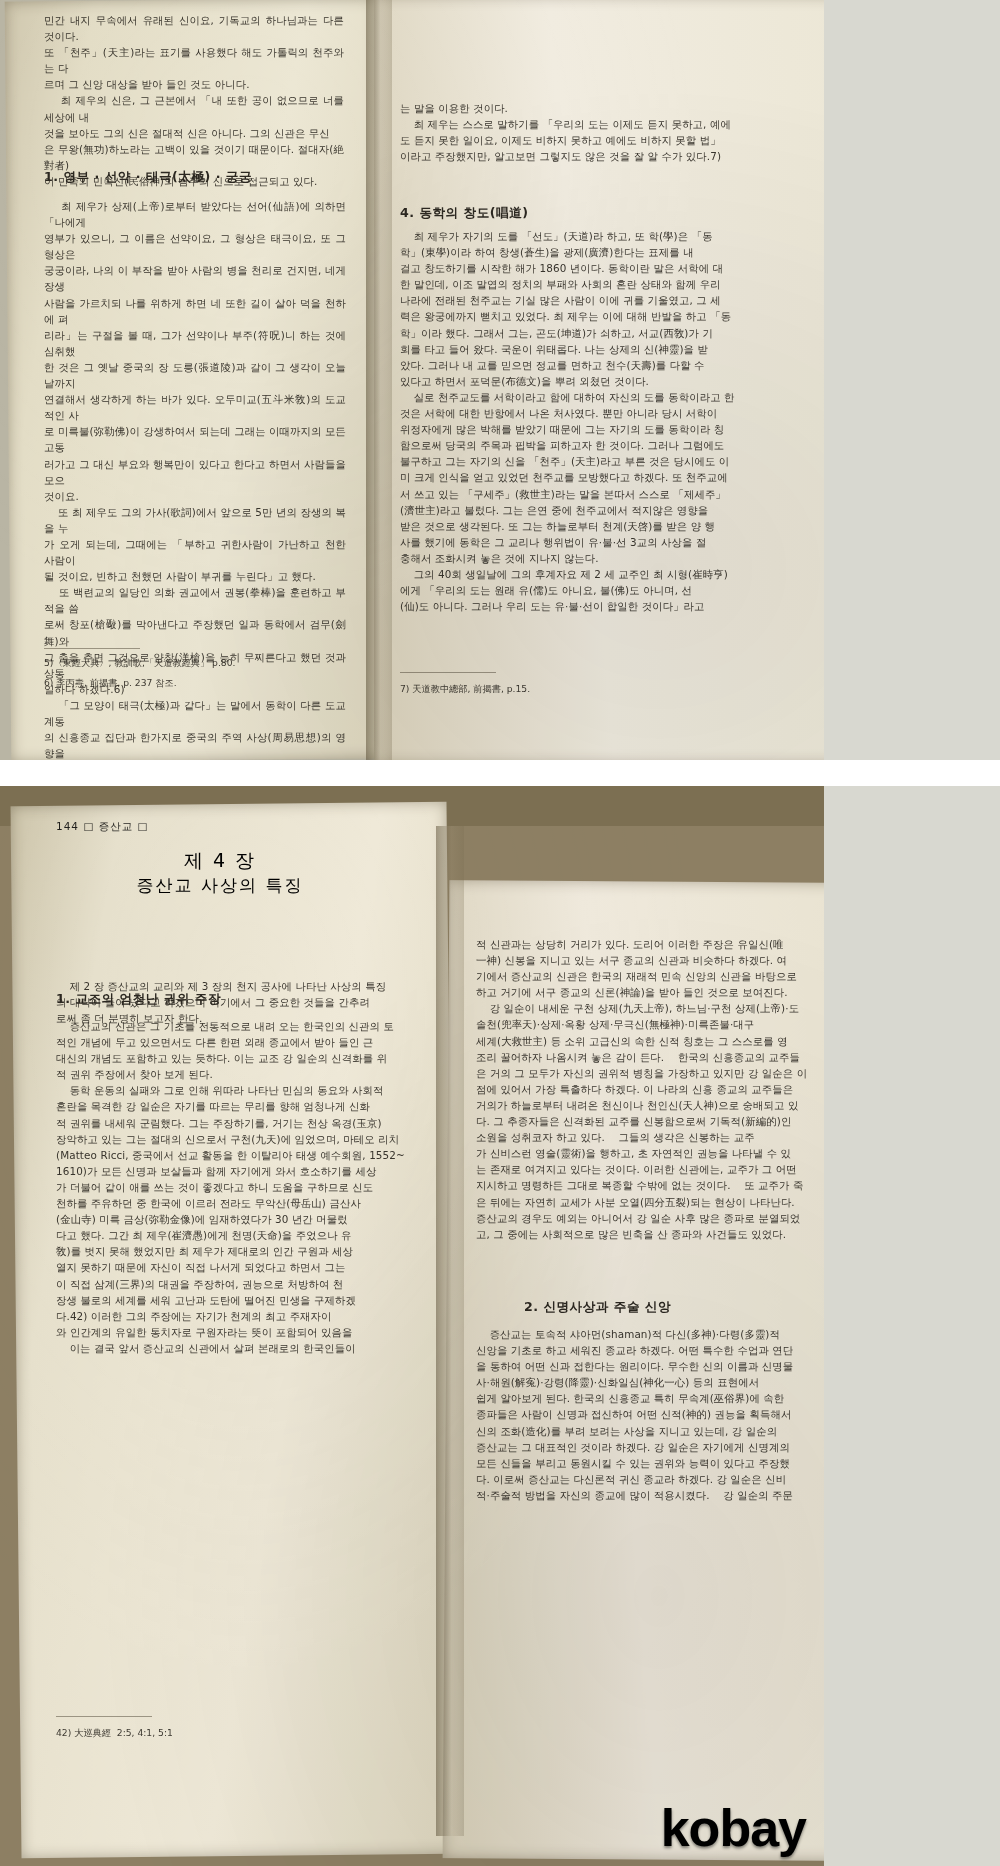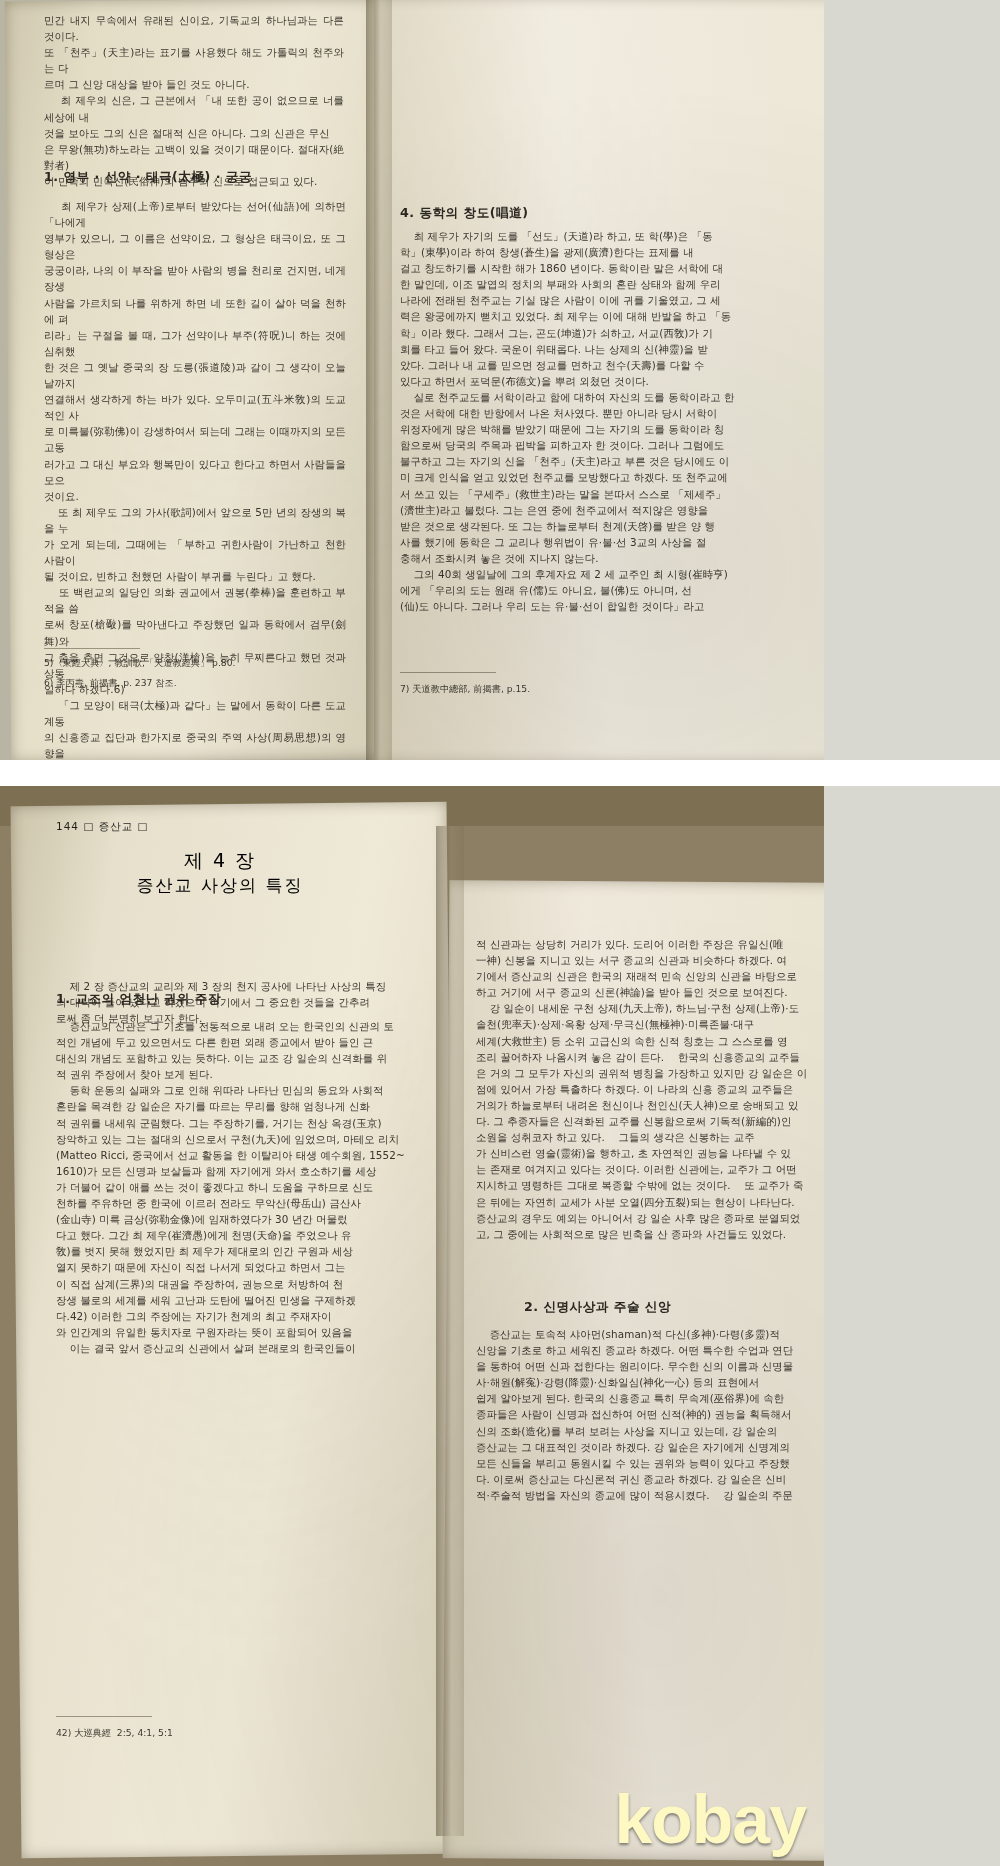--- a/index.html
+++ b/index.html
@@ -158,25 +158,25 @@
   }
   .softer {
     filter: blur(0.55px);
   }
 
   
   #watermark {
     position: absolute;
     right: 18px;
     bottom: 8px;
-    font-size: 68px;
+    font-size: 52px;
     font-weight: bold;
     font-family: "Liberation Sans", sans-serif;
     letter-spacing: -1px;
-    color: #fef9c3;
+    color: #000000;
     text-shadow: 0 2px 3px rgba(0,0,0,0.45);
   }
 
   
   .bg-corner {
     position: absolute;
     background: #6d6144;
   }
 </style>
 </head>
@@ -222,20 +222,24 @@
 했음을 나타내 보여 주고 있다. 또 궁궁(弓弓)이라는 말은 역시 「정감
 록」(鄭鑑錄)의 비기(秘記)에 포함되어 있는 「이재 궁궁」(利在弓弓)과
 상통하고 있다.</div>
 
     <div class="footnote-rule" style="left:44px; top:648px; width:96px;"></div>
     <div class="col small-text softer" style="left:44px; top:656px; width:300px;">5)〈東經大典〉, 教訓歌,「天道教經典」 p.80.</div>
     <div class="col small-text softer" style="left:44px; top:676px; width:300px;">6) 李丙燾, 前揭書, p. 237 참조.</div>
 
     <div class="page-num softer" style="left:930px; top:70px;">33</div>
 
+    <div class="col body-text softer" style="left:400px; top:100px; width:530px;">는 말을 이용한 것이다.
+    최 제우는 스스로 말하기를 「우리의 도는 이제도 듣지 못하고, 예에
+도 듣지 못한 일이요, 이제도 비하지 못하고 예에도 비하지 못할 법」
+이라고 주장했지만, 알고보면 그렇지도 않은 것을 잘 알 수가 있다.7)</div>
 
     <div class="col section-head softer" style="left:400px; top:196px; width:530px;">4. 동학의 창도(唱道)</div>
 
     <div class="col body-text softer" style="left:400px; top:228px; width:532px;">    최 제우가 자기의 도를 「선도」(天道)라 하고, 또 학(學)은 「동
 학」(東學)이라 하여 창생(蒼生)을 광제(廣濟)한다는 표제를 내
 걸고 창도하기를 시작한 해가 1860 년이다. 동학이란 말은 서학에 대
 한 말인데, 이조 말엽의 정치의 부패와 사회의 혼란 상태와 함께 우리
 나라에 전래된 천주교는 기실 많은 사람이 이에 귀를 기울였고, 그 세
 력은 왕궁에까지 뻗치고 있었다. 최 제우는 이에 대해 반발을 하고 「동
 학」이라 했다. 그래서 그는, 곤도(坤道)가 쇠하고, 서교(西敎)가 기

